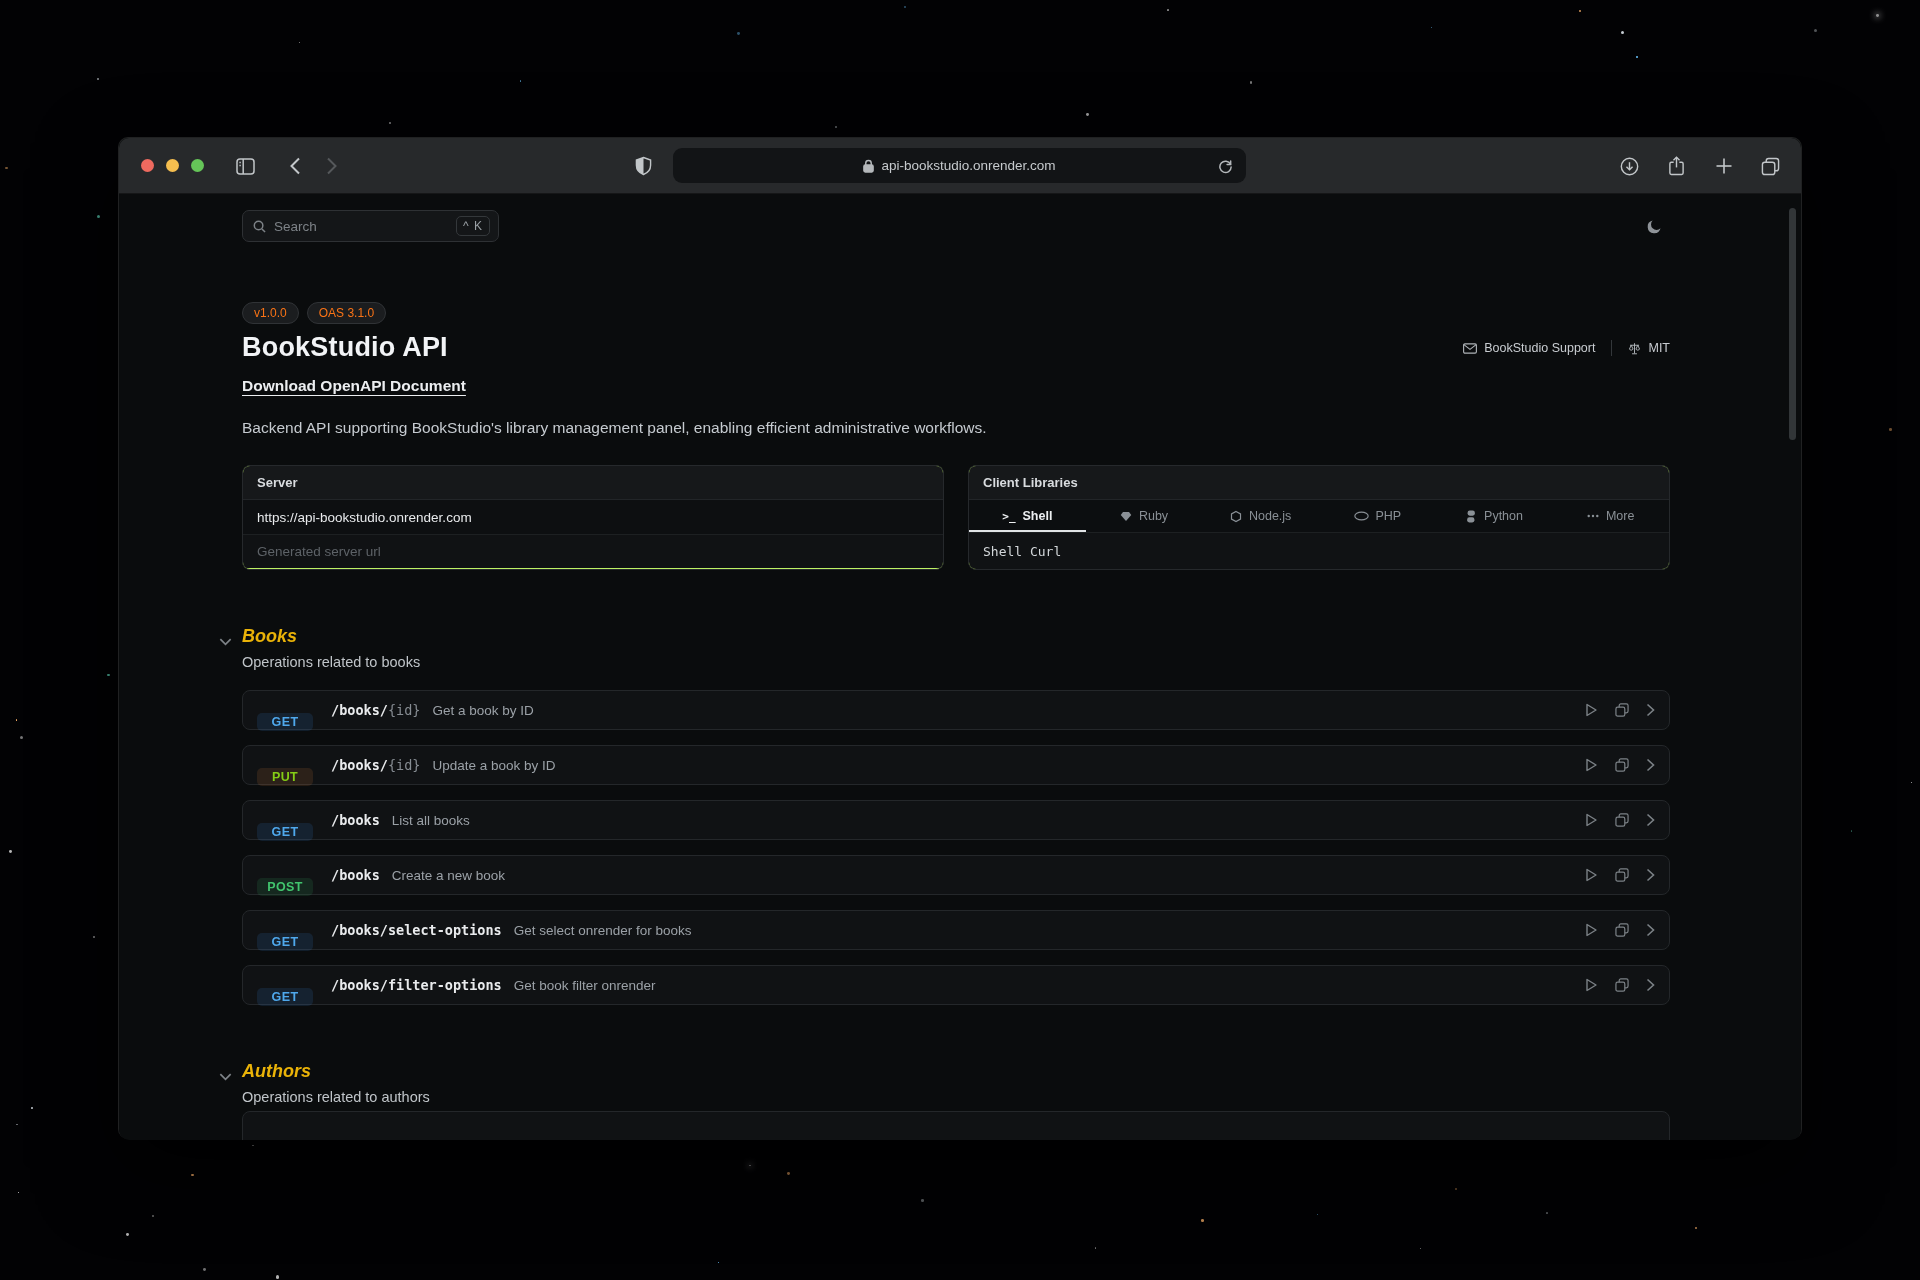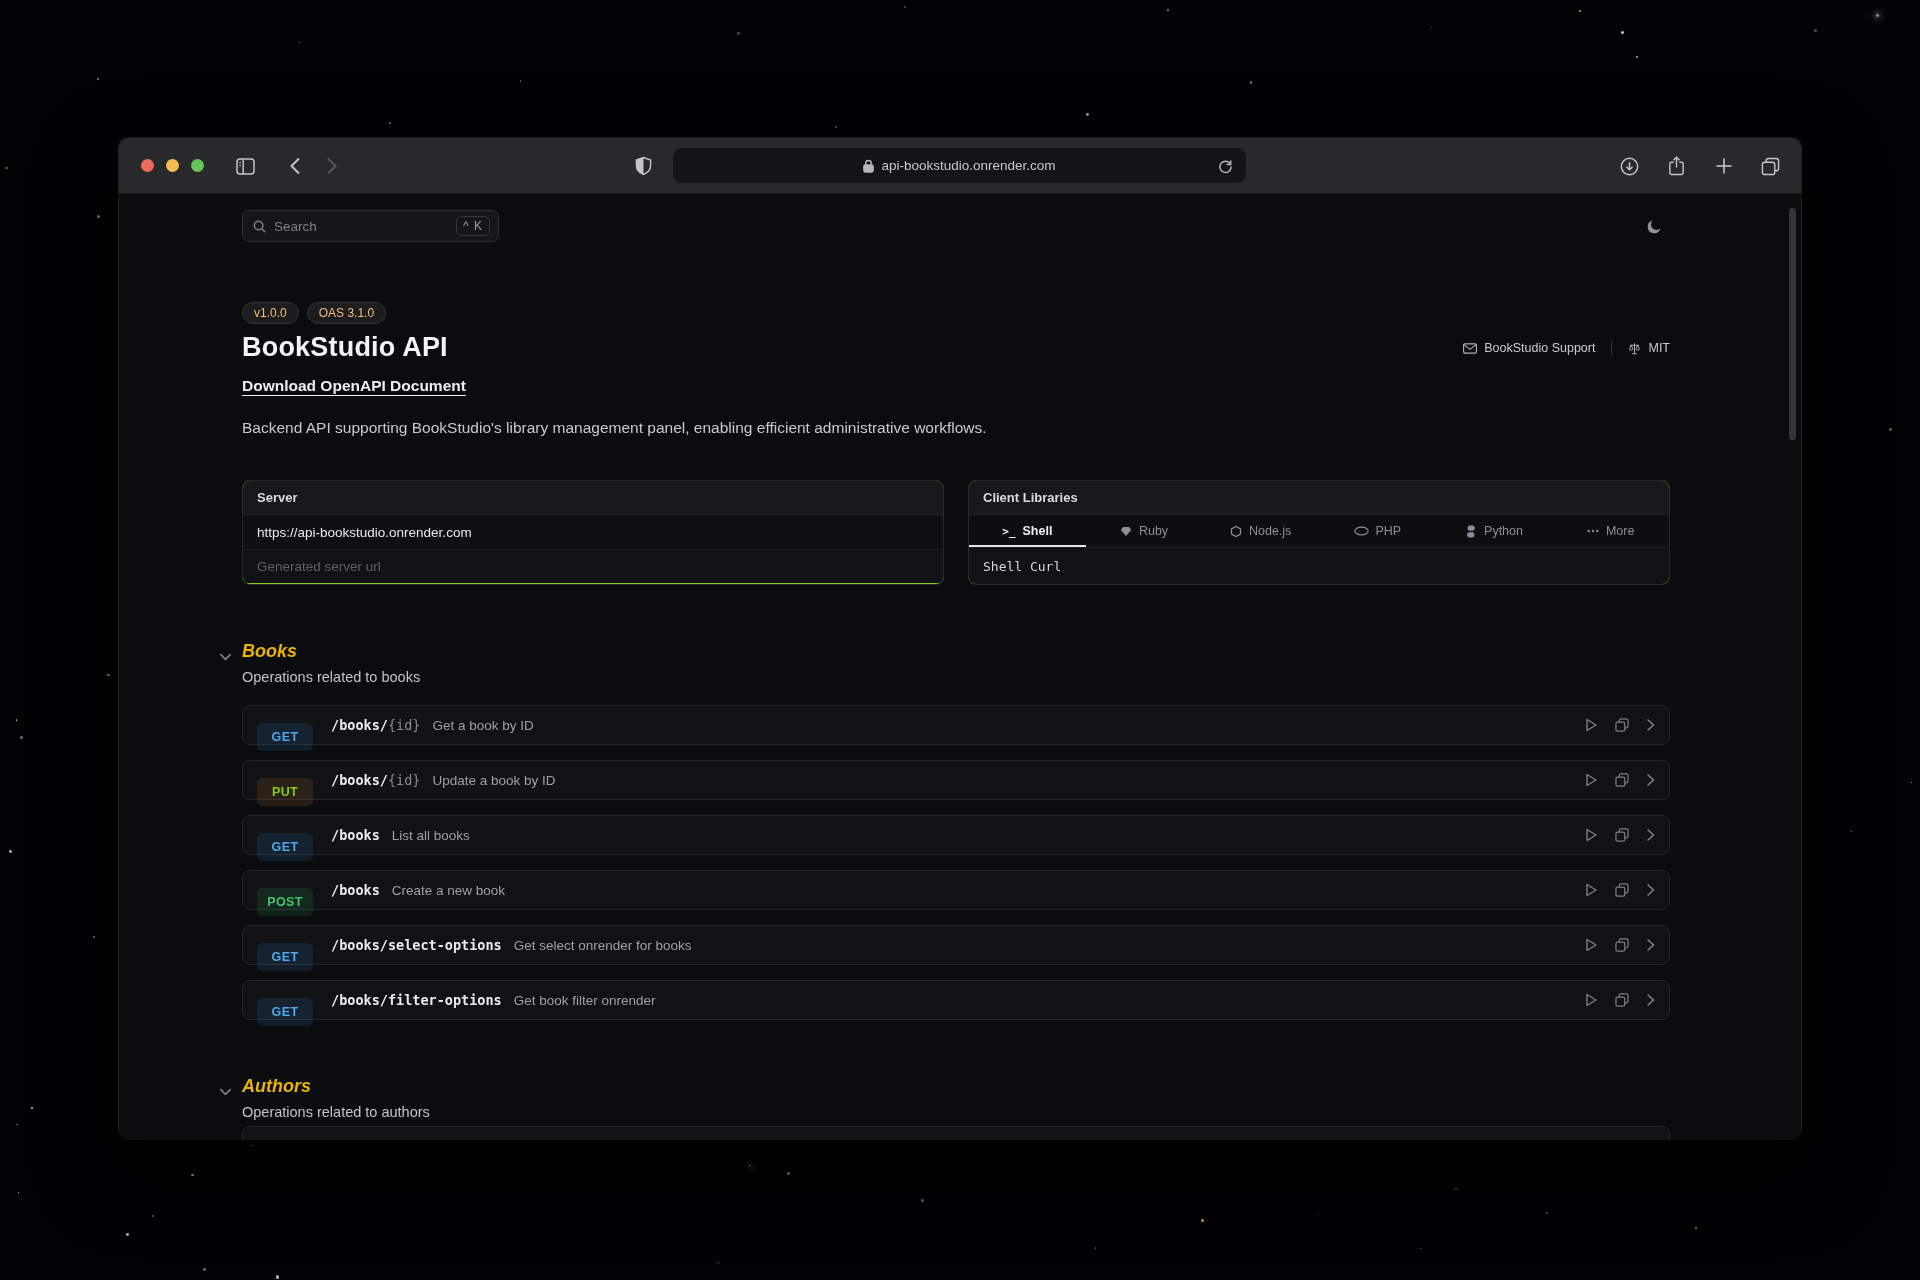--- a/index.html
+++ b/index.html
@@ -44,35 +44,35 @@
   #search-box .ph { flex:1; }
   #search-kbd { font-size:12px; color:#9aa0a5; border:1px solid #34383b; border-radius:5px;
                 padding:2px 6px; letter-spacing:1px; }
   #theme-toggle { width:28px; height:28px; display:flex; align-items:center; justify-content:center;
                   color:#8e9398; margin-right:2px; }
 
   
   #header-top { margin-top:60px; display:flex; justify-content:space-between; align-items:flex-end; }
   #badges { display:flex; gap:8px; }
   .pill { height:22px; display:flex; align-items:center; padding:0 11px; border-radius:12px;
-          background:#1b1d1f; border:1px solid #303336; color:#fdba74; font-size:12px; }
+          background:#1b1d1f; border:1px solid #303336; color:#f97316; font-size:12px; }
   #page-title { margin-top:8px; font-size:27px; font-weight:700; color:#f2f4f6; letter-spacing:0.2px; }
   #meta-links { display:flex; align-items:center; margin-bottom:7px; color:#c9cdd1; font-size:12.5px; }
   .meta-item { display:flex; align-items:center; gap:7px; }
   .meta-item svg { color:#aeb3b7; }
   #meta-divider { width:1px; height:16px; background:#33373a; margin:0 16px; }
 
   #download-link { margin-top:14px; display:inline-block; font-size:15.5px; font-weight:700;
                    color:#eceef0; text-decoration:underline; text-underline-offset:4px;
                    text-decoration-thickness:1px; cursor:pointer; }
   #description { margin-top:24px; font-size:15.5px; color:#c6cbd0; }
 
   
   #cards { margin-top:28px; display:flex; gap:24px; }
-  .card { flex:1; border:1px solid #26292c; border-radius:8px; overflow:hidden; background:#84cc16;margin-top:15px; }
+  .card { flex:1; border:1px solid #26292c; border-radius:8px; overflow:hidden; background:#bef264; }
   .card-head { height:34px; display:flex; align-items:center; padding:0 14px; background:#16181a;
                border-bottom:1px solid #222528; color:#d9dcdf; font-size:13px; font-weight:700; }
   .server-url { height:35px; display:flex; align-items:center; padding:0 14px; background:#0d0f11;
                 border-bottom:1px solid #1d2022; color:#e8eaec; font-size:13.5px; }
   .server-ph { height:33px; display:flex; align-items:center; padding:0 14px; background:#101214;
                color:#5d6267; font-size:13.5px; }
   #tabs { height:33px; display:flex; background:#0c0e10; border-bottom:1px solid #1d2022; }
   .tab { flex:1; display:flex; align-items:center; justify-content:center; gap:7px;
          color:#8a9096; font-size:12.5px; cursor:pointer; }
   .tab .ticon { display:flex; align-items:center; }
@@ -84,21 +84,21 @@
   
   .section { margin-top:56px; }
   .sec-head { position:relative; display:flex; align-items:center; }
   .sec-chevron { position:absolute; left:-24px; top:8px; color:#7d8287; cursor:pointer; display:flex; }
   .sec-title { font-size:18px; font-weight:700; color:#eab308;font-style:italic; }
   .sec-sub { margin-top:7px; font-size:14.5px; color:#c0c5c9; }
   .endpoint-list { margin-top:20px; display:flex; flex-direction:column; gap:15px; }
   .endpoint-list.empty { margin-top:6px; }
   .endpoint-row { height:40px; background:#101214; border:1px solid #24272a; border-radius:8px;
                   display:flex; align-items:center; padding:0 14px; cursor:pointer; }
-  .method { min-width:56px; height:28px; border-radius:5px; display:flex; align-items:center;
+  .method { min-width:56px; height:18px; border-radius:5px; display:flex; align-items:center;
             justify-content:center; font-size:12.5px; font-weight:700; letter-spacing:0.4px;margin-top:24px; }
   .m-get  { color:#4fa8ec; background:rgba(63,149,236,0.13); }
   .m-put  { color:#84cc16; background:rgba(238,138,63,0.13); }
   .m-post { color:#41c46d; background:rgba(65,196,109,0.13); }
   .ep-path { margin-left:18px; font-family:"DejaVu Sans Mono", monospace; font-size:13.5px;
              font-weight:700; color:#e9ebed; }
   .ep-param { font-family:"DejaVu Sans Mono", monospace; font-size:13.5px; font-weight:400; color:#868c92; }
   .ep-desc { margin-left:12px; font-size:13.5px; color:#9ba1a7; }
   .ep-actions { margin-left:auto; display:flex; align-items:center; gap:17px; color:#7b8186; }
   .ep-actions span { display:flex; }

